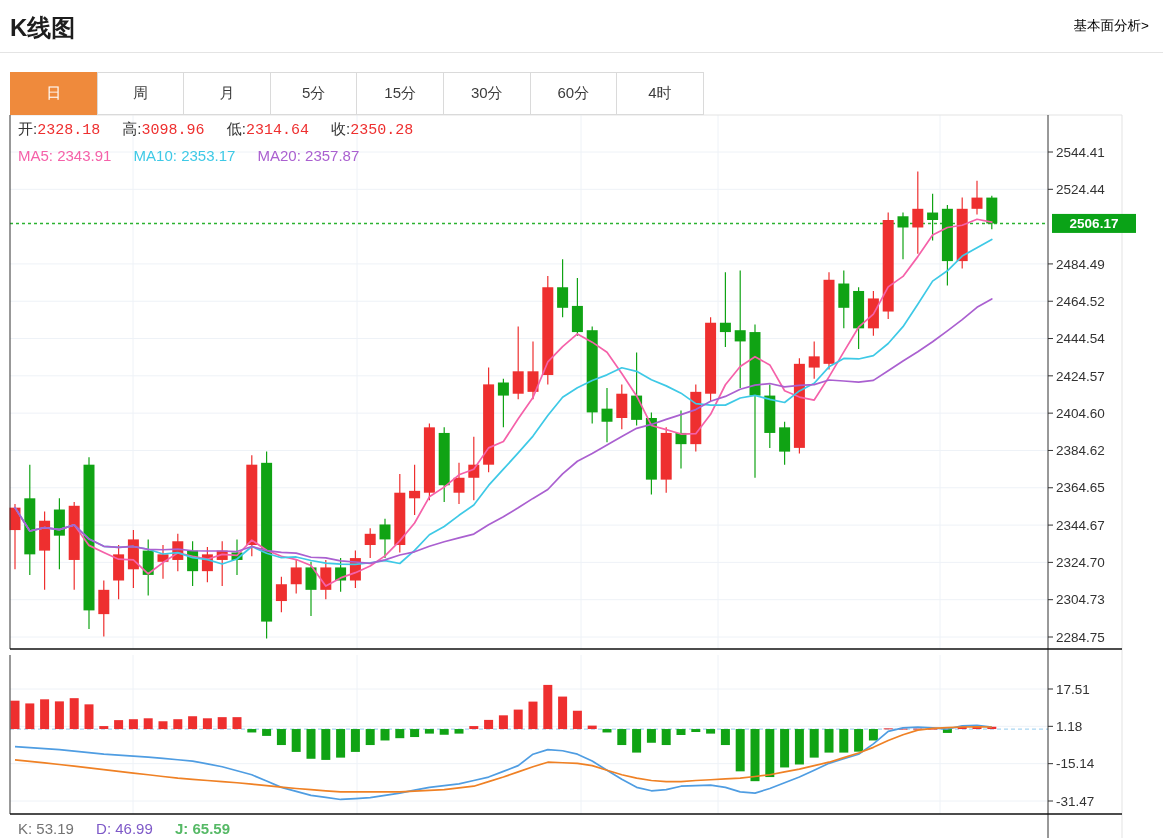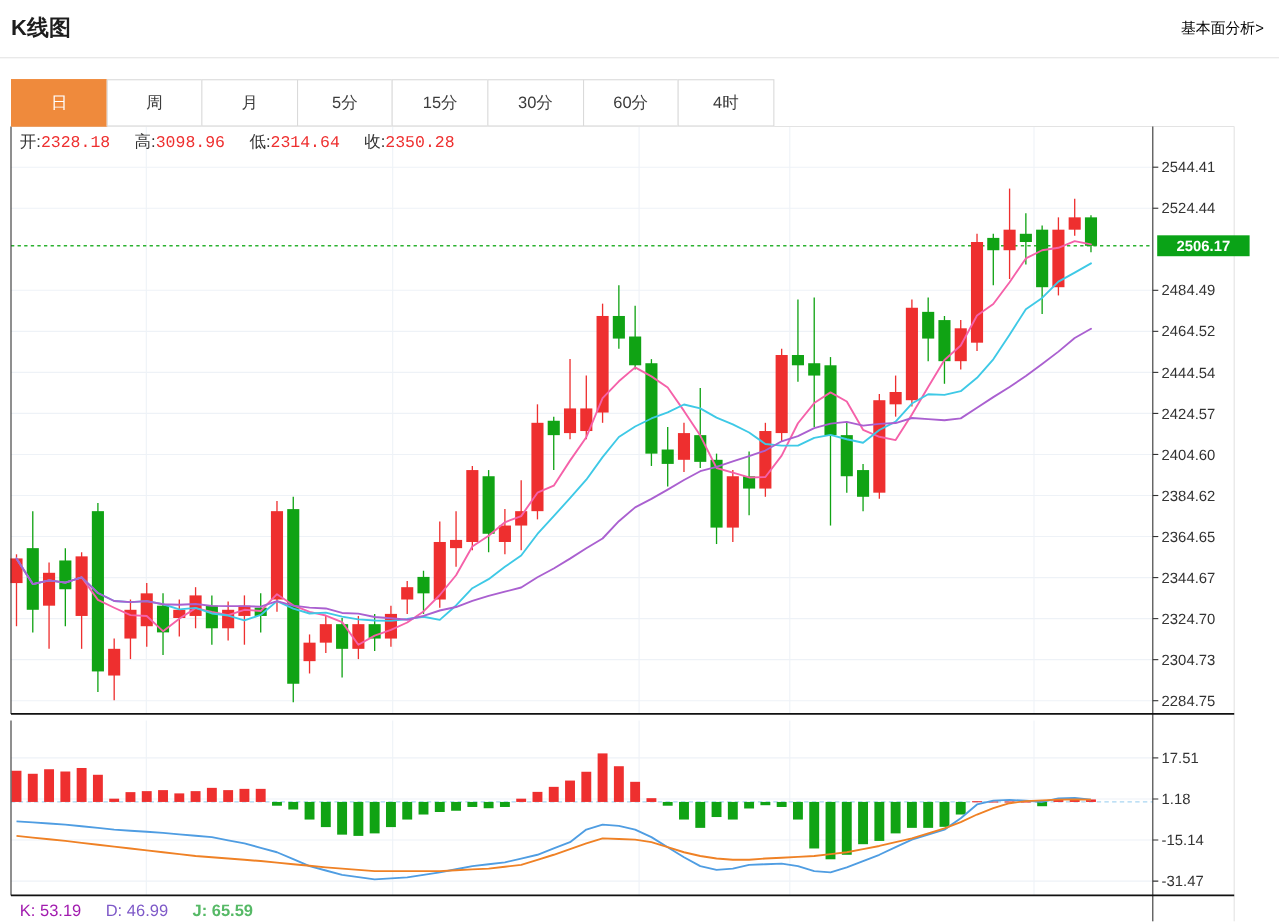--- a/index.html
+++ b/index.html
@@ -1,38 +1,38 @@
 <!DOCTYPE html>
 <html><head>
 <meta charset="utf-8">
 <style>
   html,body{margin:0;padding:0;background:#fff;}
   .page{position:relative;width:1163px;height:838px;background:#fff;overflow:hidden;
         font-family:"Liberation Sans",sans-serif;-webkit-font-smoothing:antialiased;}
   .topbar{position:absolute;top:0;left:0;right:0;height:52px;}
-  .page-title{position:absolute;left:10px;top:12px;font-size:20px;font-weight:bold;color:#1d1d1d;}
+  .page-title{position:absolute;left:10px;top:12px;font-size:24px;font-weight:bold;color:#1d1d1d;}
   .fund-link{position:absolute;right:14px;top:17px;font-size:13.5px;color:#000000;cursor:pointer;text-decoration:none;}
   .divider{position:absolute;top:52px;left:0;right:0;border-top:1px solid #e4e4e4;}
   .tabs{position:absolute;left:10px;top:72px;display:flex;z-index:3;}
   .tab{width:87.6px;height:43px;box-sizing:border-box;border:1px solid #dadada;margin-left:-1px;
        display:flex;align-items:center;justify-content:center;font-size:15px;color:#3c3c3c;
        background:#fff;cursor:pointer;}
   .tab:first-child{margin-left:0;}
   .tab.active{background:#ef8a3c;border-color:#ef8a3c;color:#fff;}
   .chart-wrap{position:absolute;inset:0;z-index:1;}
   .overlay{position:absolute;z-index:2;white-space:nowrap;font-size:15px;}
   .pair{margin-right:18px;}
   .lbl-dark{color:#333;}
   .v-red{color:#ee2f2f;font-family:Liberation Mono, monospace;}
   .v-ma5{color:#f561a9;}
   .v-ma10{color:#3ec9e6;}
   .v-ma20{color:#aa60d0;}
   .v-diff{color:#4f9de2;}
   .v-dea{color:#ef8125;}
-  .v-k{color:#a21caf;}
+  .v-k{color:#737373;}
   .v-d{color:#7e59c8;}
   .v-j{color:#56b966;font-weight:bold;}
   svg text{font-family:"Liberation Sans",sans-serif;}
 </style>
 </head>
 <body>
 
 <div class="page">
 
   <div class="topbar">
@@ -348,20 +348,25 @@
         </g>
       </svg></div>
 
   <div class="overlay" style="left:18px;top:120px;">
     <span class="pair"><span class="lbl-dark">开:</span><span class="v-red">2328.18</span></span>
     <span class="pair"><span class="lbl-dark">高:</span><span class="v-red">3098.96</span></span>
     <span class="pair"><span class="lbl-dark">低:</span><span class="v-red">2314.64</span></span>
     <span class="pair"><span class="lbl-dark">收:</span><span class="v-red">2350.28</span></span>
   </div>
 
+  <div class="overlay" style="left:18px;top:147px;">
+    <span class="pair v-ma5"><span>MA5:</span> <span>2343.91</span></span>
+    <span class="pair v-ma10"><span>MA10:</span> <span>2353.17</span></span>
+    <span class="pair v-ma20"><span>MA20:</span> <span>2357.87</span></span>
+  </div>
 
 
   <div class="overlay" style="left:18px;top:820px;">
     <span class="pair v-k"><span>K:</span> <span>53.19</span></span>
     <span class="pair v-d"><span>D:</span> <span>46.99</span></span>
     <span class="pair v-j"><span>J:</span> <span>65.59</span></span>
   </div>
 
 </div>
 

